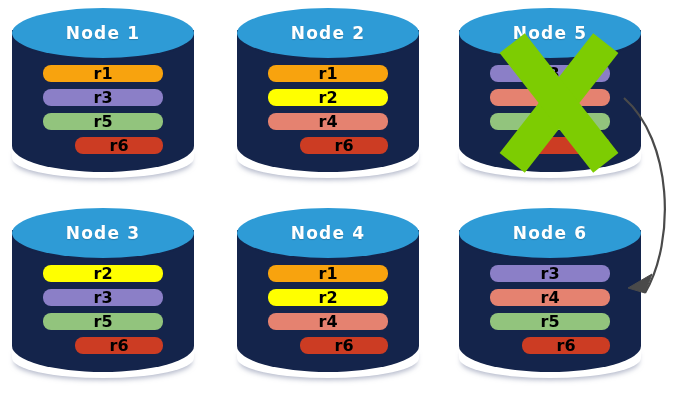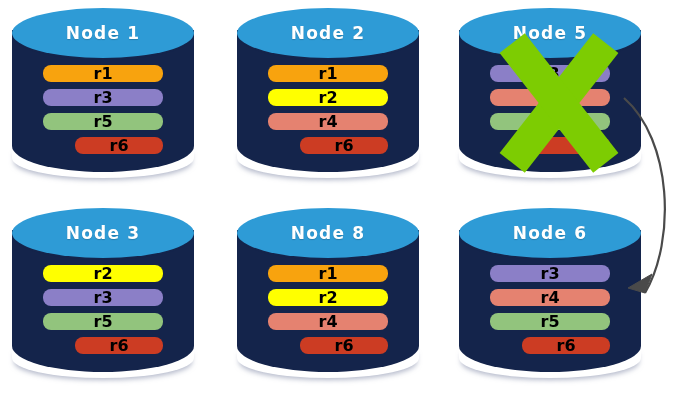--- a/index.html
+++ b/index.html
@@ -180,21 +180,21 @@
       <div class="replica" style="background: rgb(139, 127, 199);">r3</div>
       <div class="replica" style="background: rgb(146, 196, 125);">r5</div>
       <div class="replica" style="background: rgb(204, 60, 35);">r6</div>
     </div>
   </div>
 
   <div class="node" id="node-slot-4" style="left:237px; top:208px;">
     <div class="cyl-body"></div>
     <div class="cyl-bottom-shadow"></div>
     <div class="cyl-top"></div>
-    <div class="node-label">Node  8</div>
+    <div class="node-label">Node  4</div>
     <div class="replicas">
       <div class="replica" style="background: rgb(248, 163, 14);">r1</div>
       <div class="replica" style="background: rgb(255, 255, 0);">r2</div>
       <div class="replica" style="background: rgb(229, 130, 112);">r4</div>
       <div class="replica" style="background: rgb(204, 60, 35);">r6</div>
     </div>
   </div>
 
   <div class="node" id="node-slot-5" style="left:459px; top:208px;text-align:center;">
     <div class="cyl-body"></div>

